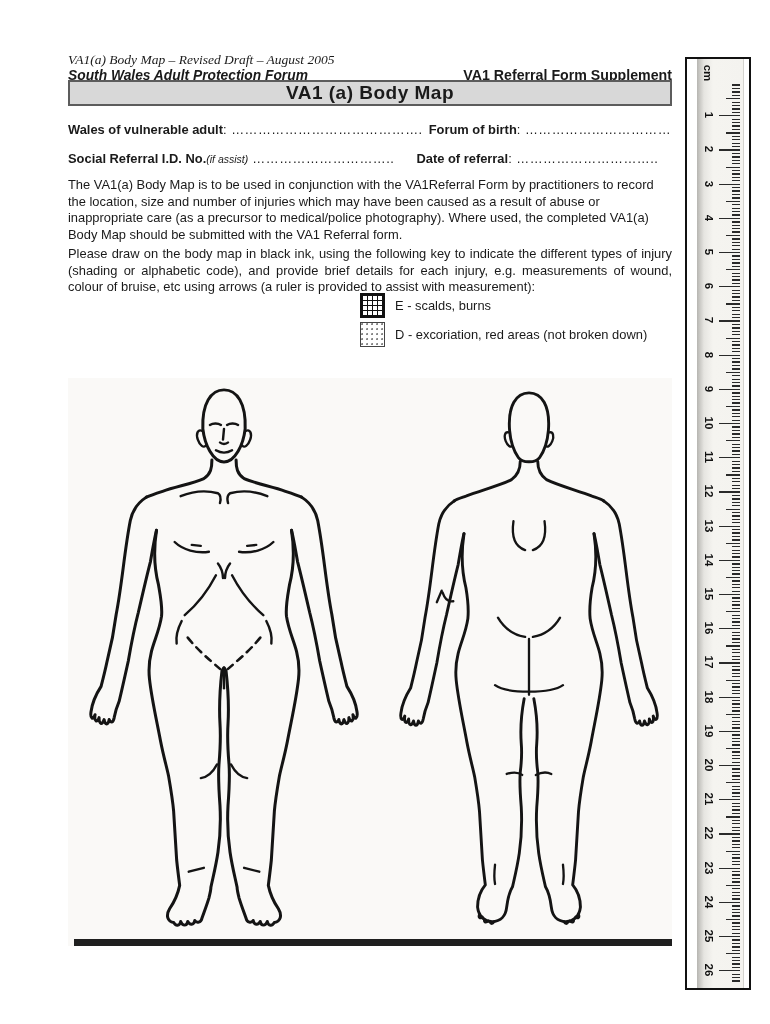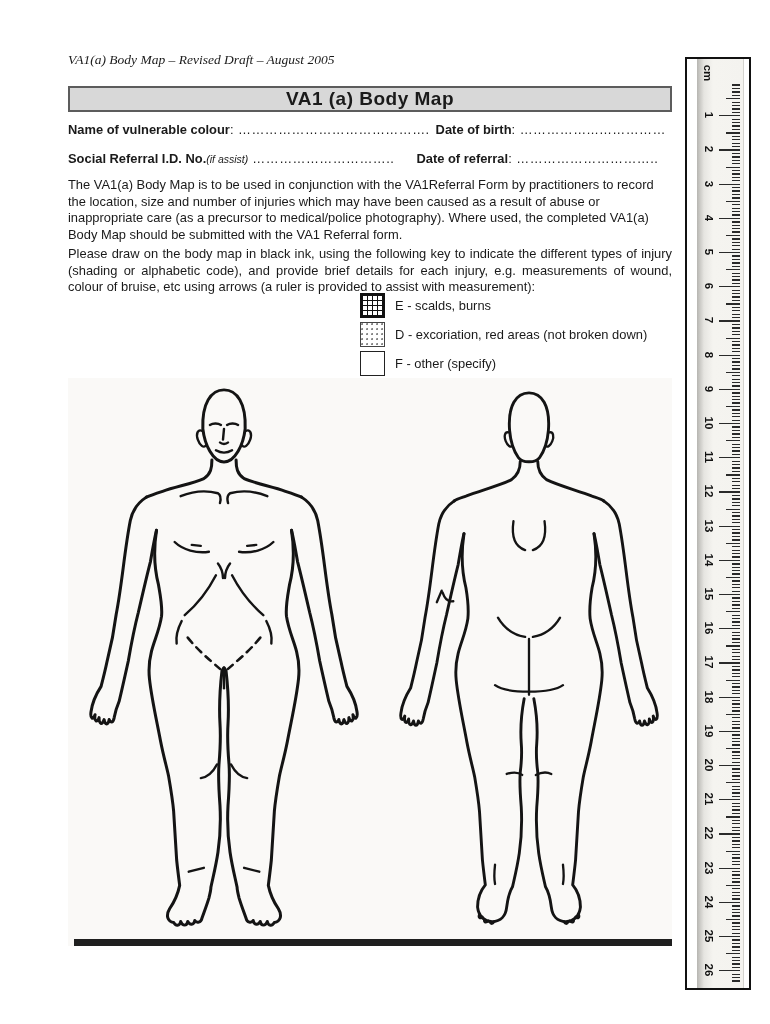--- a/index.html
+++ b/index.html
@@ -5,21 +5,21 @@
   html,body{margin:0;padding:0;background:#fff;}
   .page{position:relative;width:770px;height:1024px;background:#ffffff;overflow:hidden;
         font-family:"Liberation Sans",sans-serif;color:#1a1a1a;}
   .abs{position:absolute;}
   
   .draft-line{left:68px;top:52px;width:604px;font-family:"Liberation Serif",serif;
               font-style:italic;font-size:13.5px;white-space:nowrap;}
   .org-row{left:68px;top:67px;width:604px;display:flex;justify-content:space-between;align-items:baseline;}
   .org-name{font-weight:bold;font-style:italic;font-size:13.8px;}
   .supplement{font-weight:bold;font-size:14.2px;}
-  .title-bar{left:68px;top:86px;width:600px;height:22px;background:#d8d8d8;
+  .title-bar{left:68px;top:80px;width:600px;height:22px;background:#d8d8d8;
              border:2px solid #5c5c5c;text-align:center;line-height:22px;
              font-weight:bold;font-size:19px;letter-spacing:.5px;}
   
   .field-row{left:68px;width:640px;white-space:nowrap;font-size:12.9px;}
   .row-name{top:122px;}
   .row-ssid{top:151px;}
   .flabel{font-weight:bold;}
   .fnote{font-style:italic;font-size:10.5px;}
   .fdots{letter-spacing:.5px;}
   .gap1{display:inline-block;width:6px;}
@@ -73,50 +73,50 @@
   .runit{position:absolute;left:2px;top:8px;width:18px;text-align:center;
          font-weight:bold;font-size:11.5px;color:#111;transform:rotate(90deg);}
 </style>
 </head>
 <body>
 
 <div class="page">
 
   <div class="abs draft-line">VA1(a) Body Map – Revised Draft – August 2005</div>
 
+  <div class="abs org-row">
+    <span class="org-name">South Wales Adult Protection Forum</span>
+    <span class="supplement">VA1 Referral Form Supplement</span>
+  </div>
 
   <div class="abs title-bar">
     <span>VA1 (a) Body Map</span>
   </div>
 
   <div class="abs field-row row-name">
-    <span class="flabel">Name of vulnerable colour</span><span class="fdots">: …………………………………….</span><span class="gap1"></span><span class="flabel">Date of birth</span><span class="fdots">: ……………...……………</span>
+    <span class="flabel">Wales of vulnerable adult</span><span class="fdots">: …………………………………….</span><span class="gap1"></span><span class="flabel">Forum of birth</span><span class="fdots">: ……………...……………</span>
   </div>
 
   <div class="abs field-row row-ssid">
     <span class="flabel">Social Referral I.D. No.</span><span class="fnote">(if assist)</span><span class="fdots"> …………………………..</span><span class="gap2"></span><span class="flabel">Date of referral</span><span class="fdots">: …………………………..</span>
   </div>
 
   <div class="abs para para-intro">The VA1(a) Body Map is to be used in conjunction with the VA1Referral Form by practitioners to record the location, size and number of injuries which may have been caused as a result of abuse or inappropriate care (as a precursor to medical/police photography). Where used, the completed VA1(a) Body Map should be submitted with the VA1 Referral form.</div>
   <div class="abs para para-instr">Please draw on the body map in black ink, using the following key to indicate the different types of injury (shading or alphabetic code), and provide brief details for each injury, e.g. measurements of wound, colour of bruise, etc using arrows (a ruler is provided to assist with measurement):</div>
 
   <div class="abs legend">
     <div class="legend-col c2">
 
     <div class="legend-row">
           <span class="swatch grid"></span>
           <span class="legend-label">E - scalds, burns</span>
         </div>
         <div class="legend-row">
           <span class="swatch dots"></span>
           <span class="legend-label">D - excoriation, red areas (not broken down)</span>
-        </div>
-        <div class="legend-row">
-          <span class="swatch plain"></span>
-          <span class="legend-label">F - other (specify)</span>
         </div>
       </div>
   </div>
 
   <div class="abs bodymap">
 
     <svg class="fig" style="left:20px;top:6px;" width="272" height="556" viewBox="0 0 270 570" preserveAspectRatio="none">
       <g>
         <path d="M114,46 C113,20 122,6 135,6 C148,6 157,20 156,46 C155,55 153,62 149,69 C145,76 140,80 135,80 C130,80 125,76 121,69 C117,62 115,55 114,46 Z"></path>
         <path class="thin" d="M113,48 C109,46 107,51 109,57 C111,63 115,66 117,63"></path>

